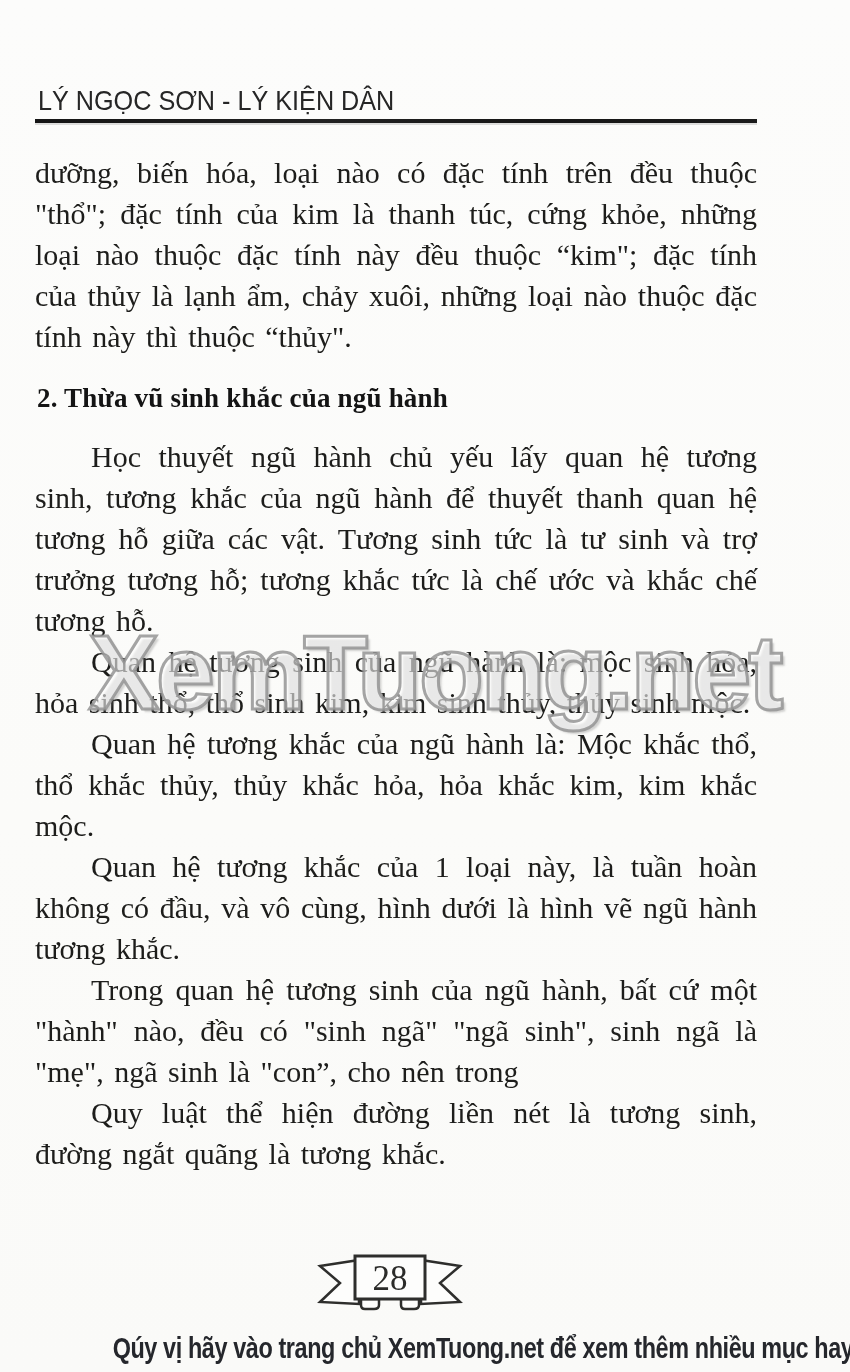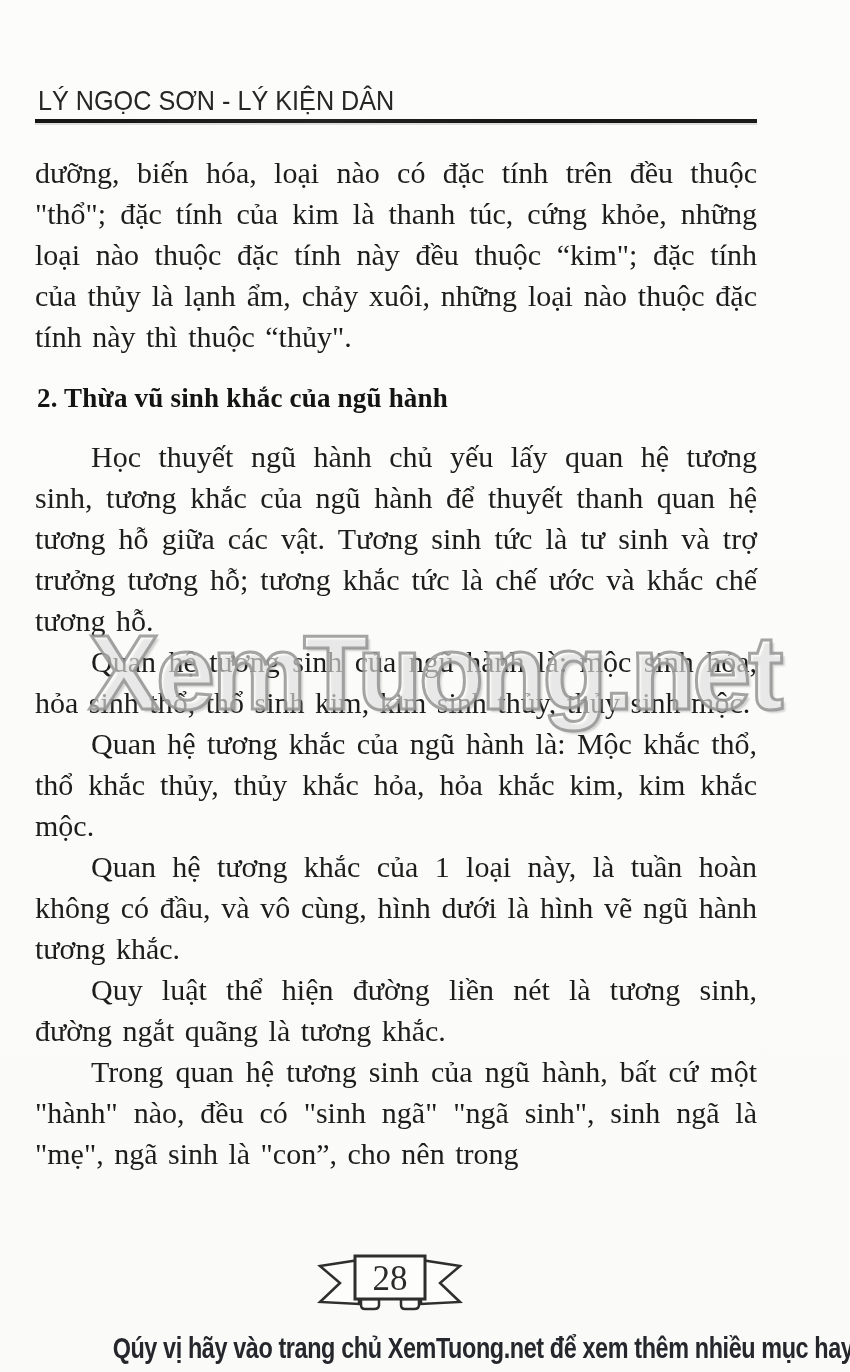--- a/index.html
+++ b/index.html
@@ -93,22 +93,22 @@
   <div class="running-header">LÝ NGỌC SƠN - LÝ KIỆN DÂN</div>
   <div class="header-rule"></div>
 
   <div class="body-col">
     <p class="no-indent">dưỡng, biến hóa, loại nào có đặc tính trên đều thuộc "thổ"; đặc tính của kim là thanh túc, cứng khỏe, những loại nào thuộc đặc tính này đều thuộc “kim"; đặc tính của thủy là lạnh ẩm, chảy xuôi, những loại nào thuộc đặc tính này thì thuộc “thủy".</p>
     <h2 class="section-heading">2. Thừa vũ sinh khắc của ngũ hành</h2>
     <p>Học thuyết ngũ hành chủ yếu lấy quan hệ tương sinh, tương khắc của ngũ hành để thuyết thanh quan hệ tương hỗ giữa các vật. Tương sinh tức là tư sinh và trợ trưởng tương hỗ; tương khắc tức là chế ước và khắc chế tương hỗ.</p>
     <p>Quan hệ tương sinh của ngũ hành là: mộc sinh hỏa, hỏa sinh thổ, thổ sinh kim, kim sinh thủy, thủy sinh mộc.</p>
     <p>Quan hệ tương khắc của ngũ hành là: Mộc khắc thổ, thổ khắc thủy, thủy khắc hỏa, hỏa khắc kim, kim khắc mộc.</p>
     <p>Quan hệ tương khắc của 1 loại này, là tuần hoàn không có đầu, và vô cùng, hình dưới là hình vẽ ngũ hành tương khắc.</p>
+    <p>Trong quan hệ tương sinh của ngũ hành, bất cứ một "hành" nào, đều có "sinh ngã" "ngã sinh", sinh ngã là "mẹ", ngã sinh là "con”, cho nên trong</p>
     <p>Quy luật thể hiện đường liền nét là tương sinh, đường ngắt quãng là tương khắc.</p>
-    <p>Trong quan hệ tương sinh của ngũ hành, bất cứ một "hành" nào, đều có "sinh ngã" "ngã sinh", sinh ngã là "mẹ", ngã sinh là "con”, cho nên trong</p>
   </div>
 
   <div class="watermark">XemTuong.net</div>
 
   <div class="ribbon">
     <svg width="146" height="62" viewBox="0 0 146 62" xmlns="http://www.w3.org/2000/svg">
       <g fill="#fdfdfc" stroke="#2e2e2c" stroke-width="2.5" stroke-linejoin="miter">
         <path d="M3 13 L42 7 L42 51 L3 49 L23 30 Z"></path>
         <path d="M143 13 L104 7 L104 51 L143 49 L123 30 Z"></path>
         <path d="M44 46 h18 v6 q0 4 -5 4 h-9 q-4 0 -4 -4 z"></path>

